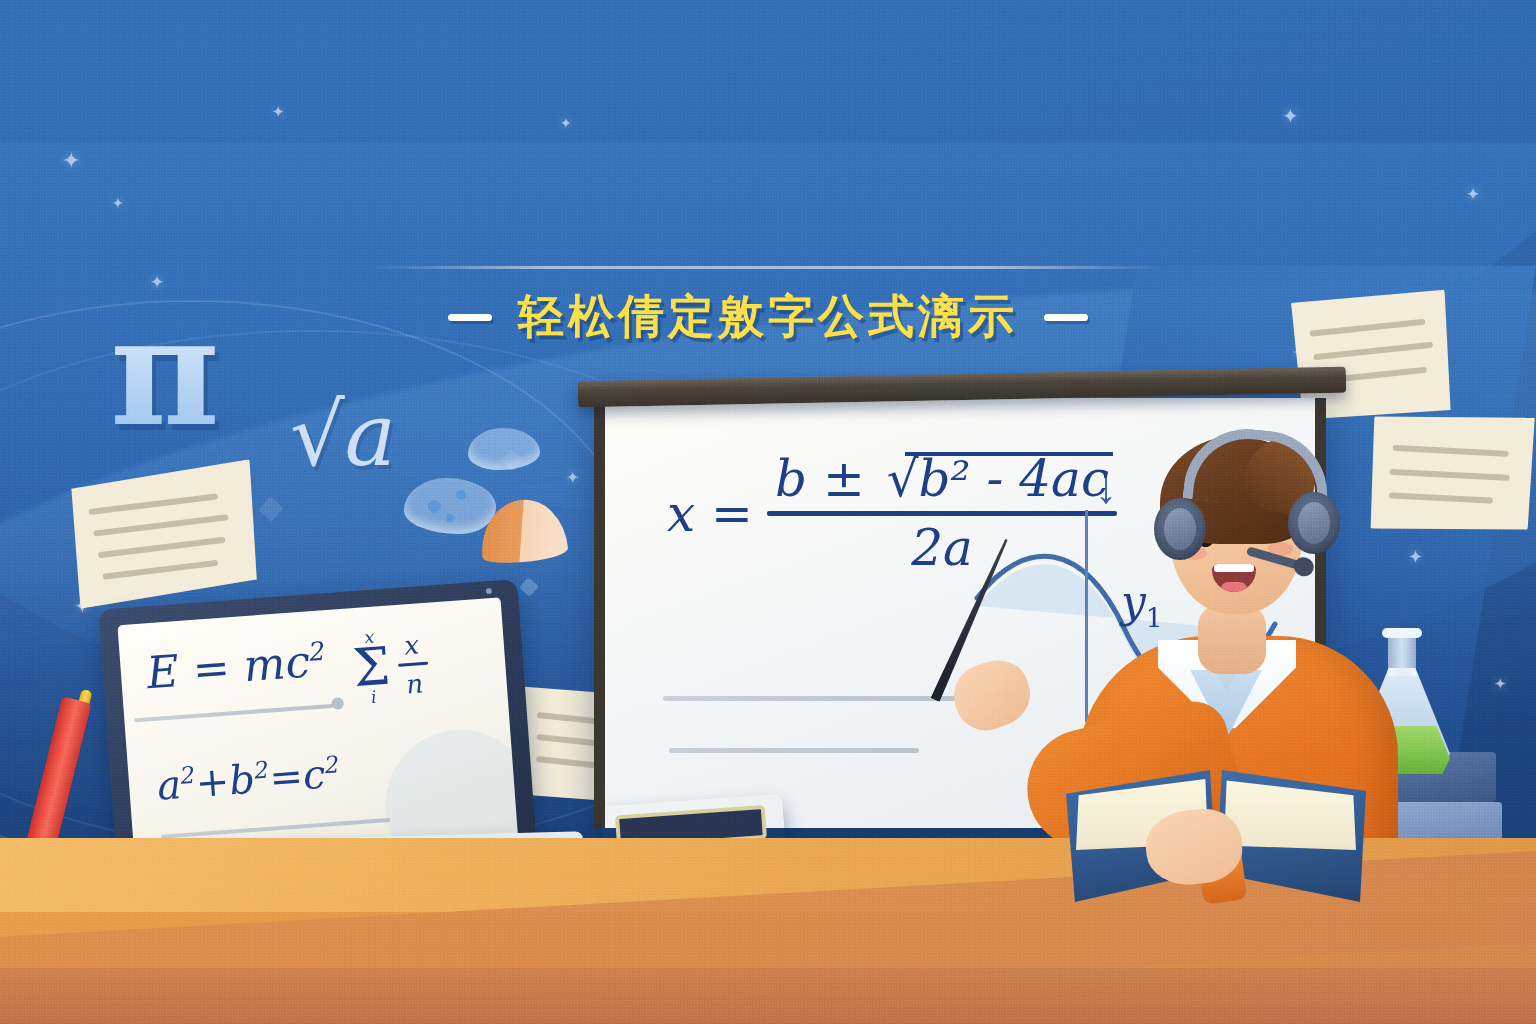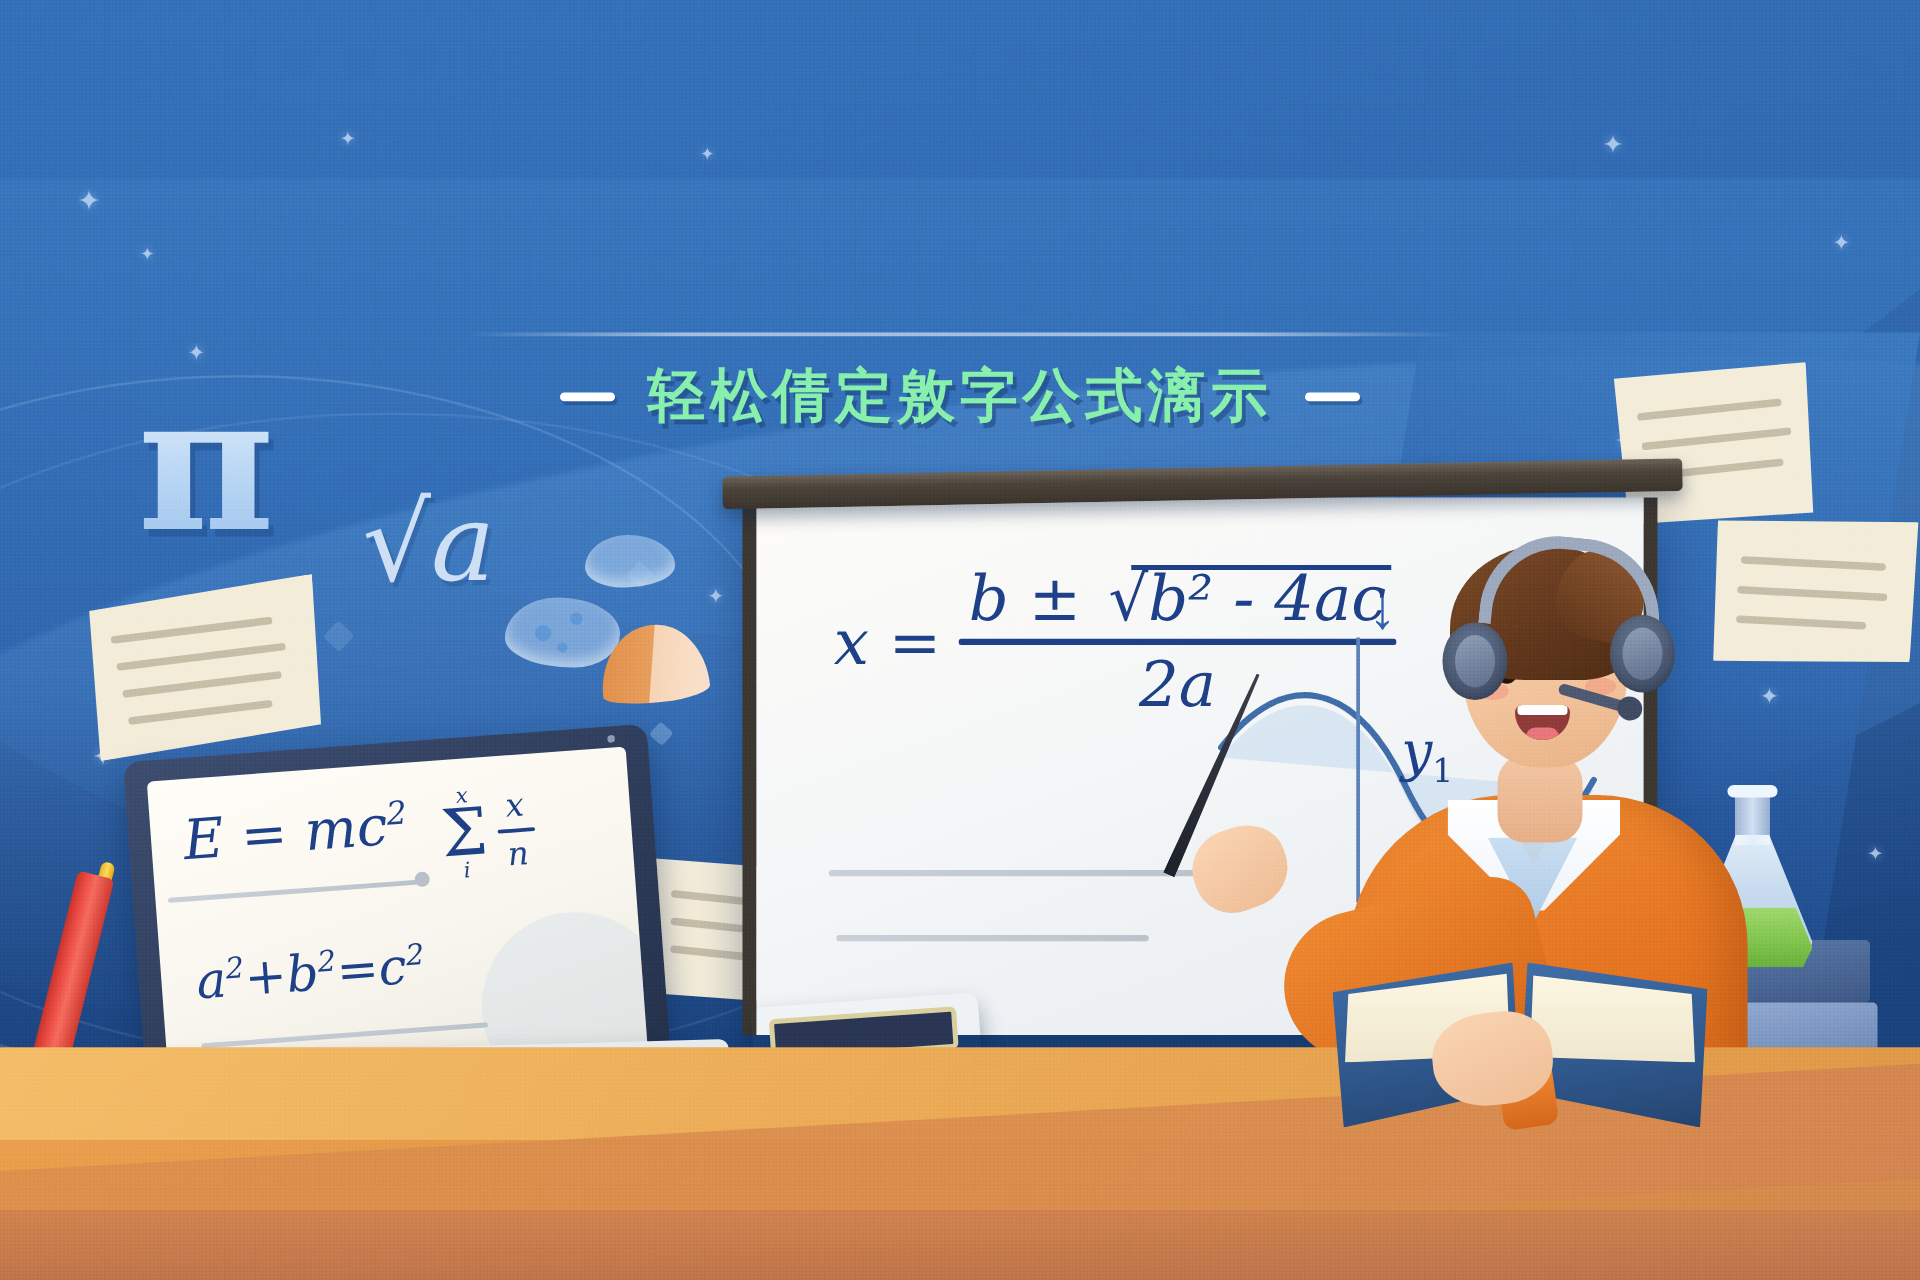--- a/index.html
+++ b/index.html
@@ -46,21 +46,21 @@
   .title .y{color:#f9c23c;
     text-shadow:5px 6px 0 rgba(120,72,8,.40), 0 2px 0 rgba(255,236,178,.55);}
   .title .alpha{color:#cfe0f4;font-style:italic;font-weight:600;font-size:104px;
     font-family:"DejaVu Serif",serif;
     text-shadow:4px 5px 0 rgba(18,48,96,.35);margin-left:22px;}
 
   .sub-wrap{position:absolute;left:50%;transform:translateX(-50%);top:286px;
     display:flex;align-items:center;gap:26px;white-space:nowrap;}
   .sub-rule{width:44px;height:7px;background:#ffffff;border-radius:4px;
     box-shadow:2px 3px 0 rgba(18,48,96,.35);}
-  .subtitle{color:#86efac;font-size:46px;font-weight:700;letter-spacing:4px;
+  .subtitle{color:#fde047;font-size:46px;font-weight:700;letter-spacing:4px;
     text-shadow:3px 4px 0 rgba(18,48,96,.40);}
   .sub-underline{position:absolute;left:50%;transform:translateX(-50%);top:266px;
     width:790px;height:3px;
     background:linear-gradient(90deg,rgba(255,255,255,0),rgba(255,255,255,.55) 22%,rgba(255,255,255,.55) 78%,rgba(255,255,255,0));}
 
   
   .pi{position:absolute;left:110px;top:296px;font-size:150px;font-weight:700;
     font-family:"DejaVu Serif",serif;
     background:linear-gradient(180deg,#e8f2fe 0%,#b9d6f4 55%,#9cc3ec 100%);
     -webkit-background-clip:text;background-clip:text;color:transparent;

